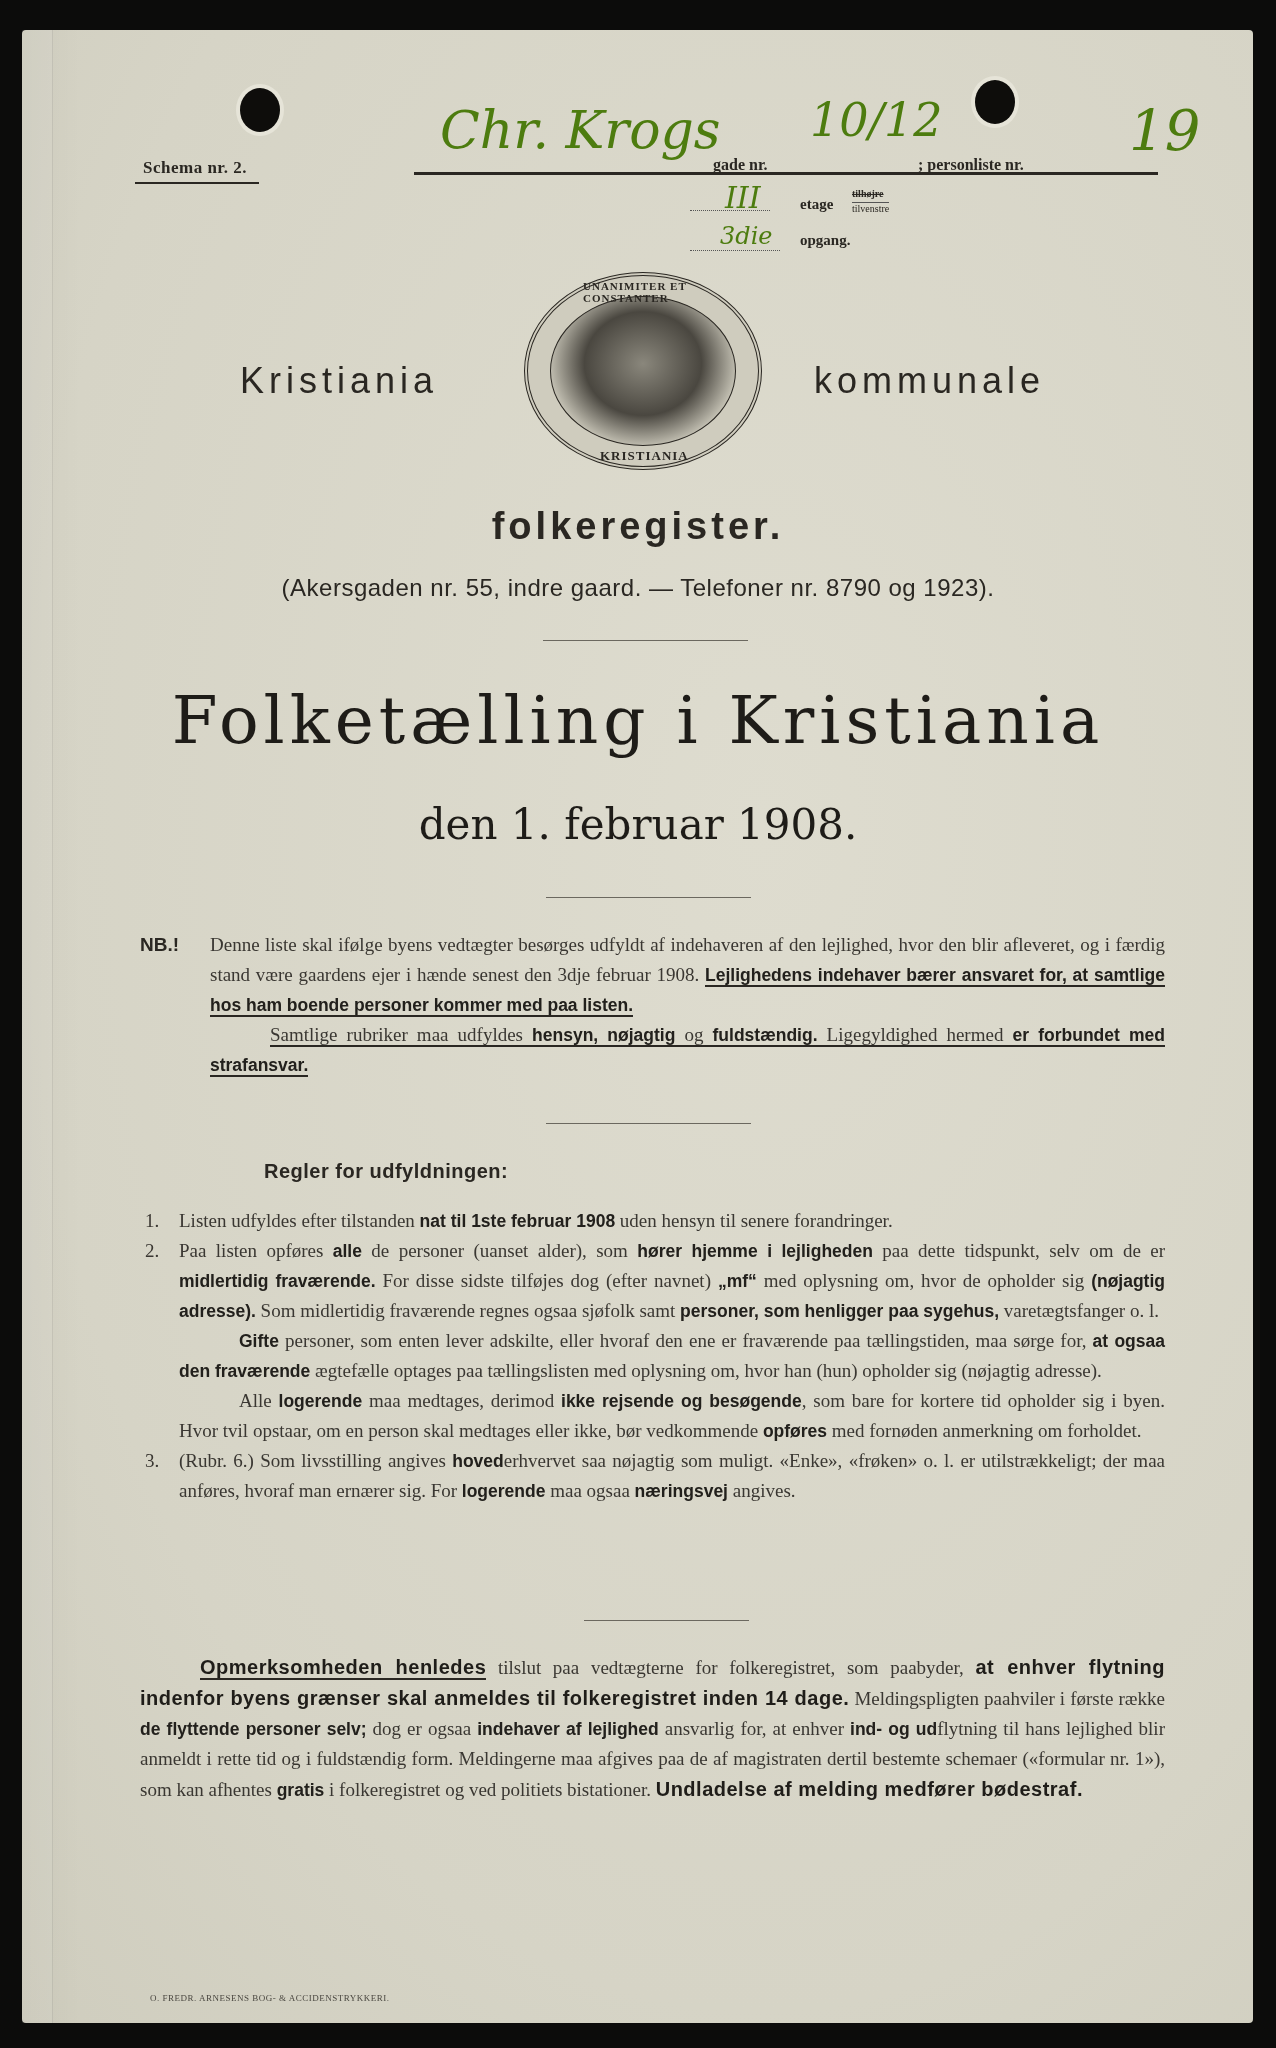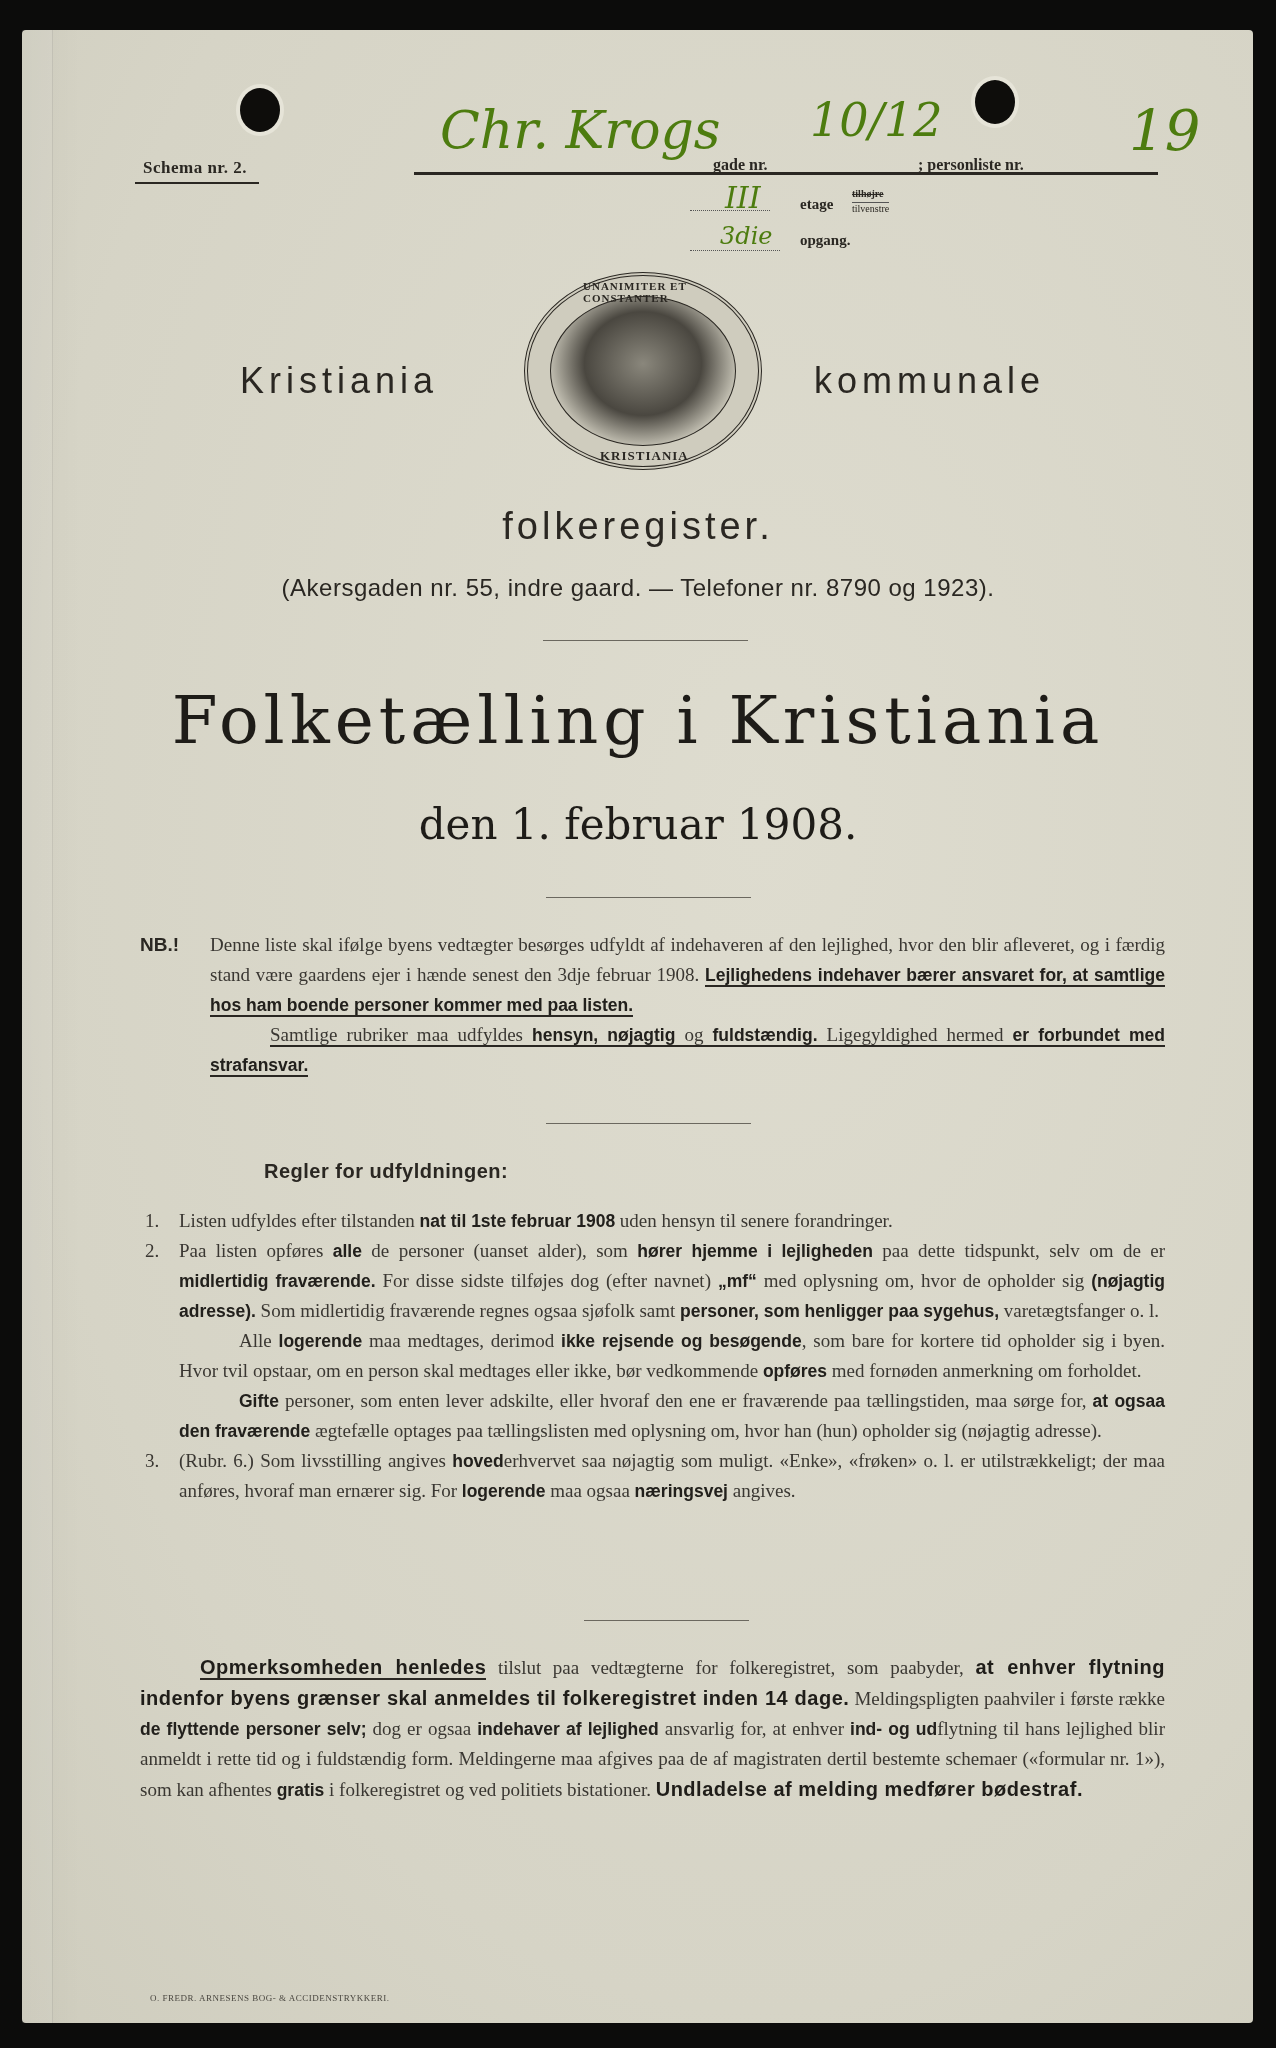--- a/index.html
+++ b/index.html
@@ -26,21 +26,21 @@
   .dots { border-bottom:1px dotted #555; }
   .hw { font-family:"DejaVu Serif", serif; font-style:italic; color:#4d7c0f; }
   .print-sm { font-family:"Liberation Serif", serif; font-weight:bold; font-size:16px; }
   .hdr { font-family:"Liberation Sans", sans-serif; font-size:36px; letter-spacing:5px; color:#2a2722; }
   .seal { left:524px; top:272px; width:230px; height:190px; border-radius:50%;
     border:4px double #2a2722; background:#cfccbe; }
   .seal-inner { position:absolute; left:22px; top:20px; right:22px; bottom:20px; border-radius:50%;
     border:1px solid #2a2722; background:radial-gradient(ellipse at 50% 45%, #8a877c 0%, #4a4740 45%, #cfccbe 75%); }
   .seal-text { position:absolute; font-family:"Liberation Serif", serif; font-size:13px; font-weight:bold; letter-spacing:1px; }
   .folk { left:0; width:1276px; text-align:center; top:505px; font-family:"Liberation Sans", sans-serif;
-    font-size:38px; letter-spacing:4px; }
+    font-size:38px; letter-spacing:4px;font-weight:bold; }
   .contact { left:0; width:1276px; text-align:center; top:574px; font-family:"Liberation Sans", sans-serif;
     font-size:24px; letter-spacing:0.5px; }
   .rule { position:absolute; height:1px; background:#6b685f; }
   .title { left:0; width:1276px; text-align:center; top:682px; font-family:"DejaVu Serif", serif;
     font-size:66px; letter-spacing:5px; color:#1e1c18; }
   .subtitle { left:0; width:1276px; text-align:center; top:800px; font-family:"DejaVu Serif", serif;
     font-size:42px; color:#1e1c18; }
   .body-text { font-family:"Liberation Serif", serif; font-size:19px; line-height:30px; color:#3a3732;
     text-align:justify; }
   .b { font-family:"Liberation Sans", sans-serif; font-weight:bold; color:#22201c; font-size:17.5px; }
@@ -106,22 +106,22 @@
 
 <div class="abs rules-h">Regler for udfyldningen:</div>
 <div class="abs body-text rules">
   <div class="item">
     <span class="num">1.</span>
     <span class="txt"><span>Listen udfyldes efter tilstanden </span><span class="b">nat til 1ste februar 1908</span><span> uden hensyn til senere forandringer.</span></span>
   </div>
   <div class="item">
     <span class="num">2.</span>
     <span class="txt"><span>Paa listen opføres </span><span class="b">alle</span><span> de personer (uanset alder), som </span><span class="b">hører hjemme i lejligheden</span><span> paa dette tidspunkt, selv om de er </span><span class="b">midlertidig fraværende.</span><span> For disse sidste tilføjes dog (efter navnet) </span><span class="b">„mf“</span><span> med oplysning om, hvor de opholder sig </span><span class="b">(nøjagtig adresse).</span><span> Som midlertidig fraværende regnes ogsaa sjøfolk samt </span><span class="b">personer, som henligger paa sygehus,</span><span> varetægtsfanger o. l.</span>
+      <div class="indent"><span class="b">Gifte</span><span> personer, som enten lever adskilte, eller hvoraf den ene er fraværende paa tællingstiden, maa sørge for, </span><span class="b">at ogsaa den fraværende</span><span> ægtefælle optages paa tællingslisten med oplysning om, hvor han (hun) opholder sig (nøjagtig adresse).</span></div>
       <div class="indent"><span>Alle </span><span class="b">logerende</span><span> maa medtages, derimod </span><span class="b">ikke rejsende og besøgende</span><span>, som bare for kortere tid opholder sig i byen. Hvor tvil opstaar, om en person skal medtages eller ikke, bør vedkommende </span><span class="b">opføres</span><span> med fornøden anmerkning om forholdet.</span></div>
-      <div class="indent"><span class="b">Gifte</span><span> personer, som enten lever adskilte, eller hvoraf den ene er fraværende paa tællingstiden, maa sørge for, </span><span class="b">at ogsaa den fraværende</span><span> ægtefælle optages paa tællingslisten med oplysning om, hvor han (hun) opholder sig (nøjagtig adresse).</span></div>
     </span>
   </div>
   <div class="item">
     <span class="num">3.</span>
     <span class="txt"><span>(Rubr. 6.) Som livsstilling angives </span><span class="b">hoved</span><span>erhvervet saa nøjagtig som muligt. «Enke», «frøken» o. l. er utilstrækkeligt; der maa anføres, hvoraf man ernærer sig. For </span><span class="b">logerende</span><span> maa ogsaa </span><span class="b">næringsvej</span><span> angives.</span></span>
   </div>
 </div>
 <div class="rule" style="left:584px;top:1620px;width:165px;"></div>
 
 <div class="abs body-text notice">

